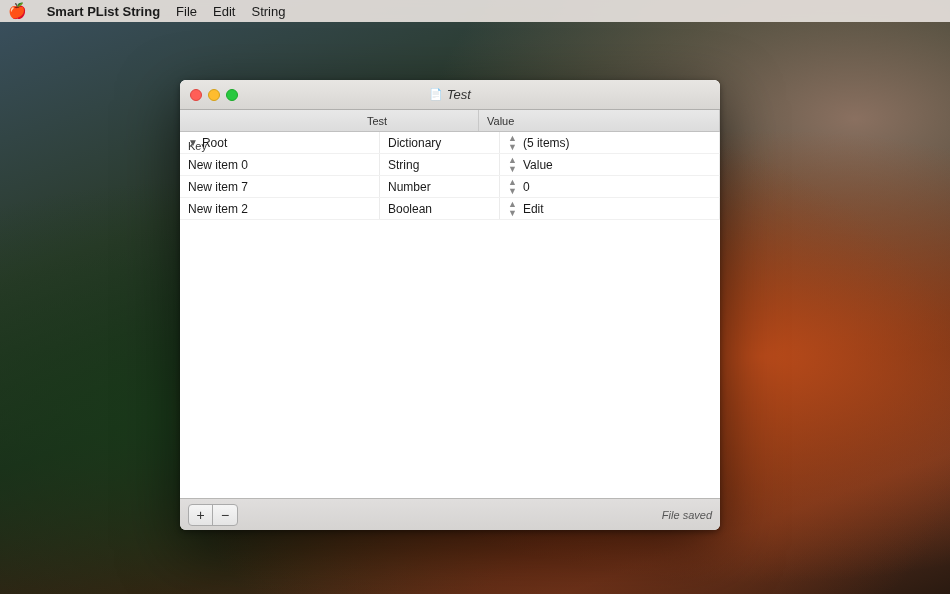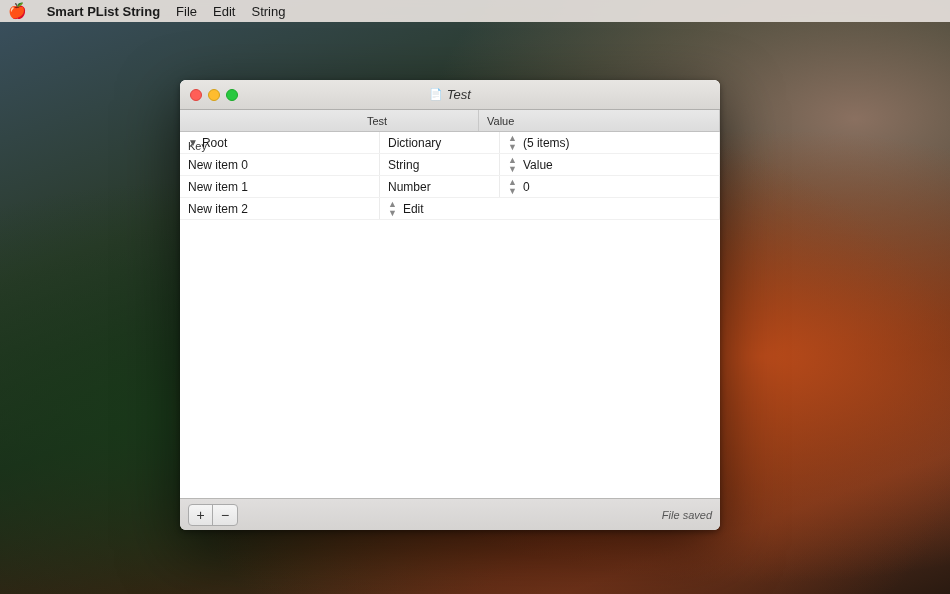--- a/index.html
+++ b/index.html
@@ -289,34 +289,37 @@
           <span>String</span>
         </div>
         <div class="td td-value">
           <span class="stepper-icon">▲<br>▼</span>
           <span>Value</span>
         </div>
       </div>
 
       <div class="table-row">
         <div class="td td-key indent-child">
-          <span>New item 1</span>
+          <span>New item 7</span>
         </div>
         <div class="td td-type">
           <span>Number</span>
         </div>
         <div class="td td-value">
           <span class="stepper-icon">▲<br>▼</span>
           <span>0</span>
         </div>
       </div>
 
       <div class="table-row">
         <div class="td td-key indent-child">
           <span>New item 2</span>
+        </div>
+        <div class="td td-type">
+          <span>Boolean</span>
         </div>
         <div class="td td-value">
           <span class="stepper-icon">▲<br>▼</span>
           <span>Edit</span>
         </div>
       </div>
 
     </div>
   </div>
 

